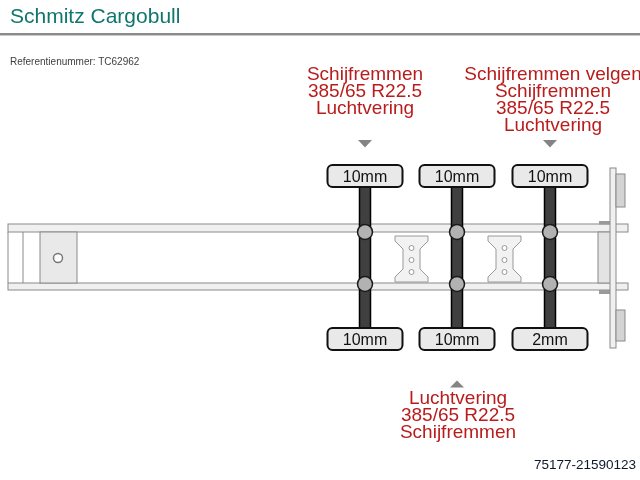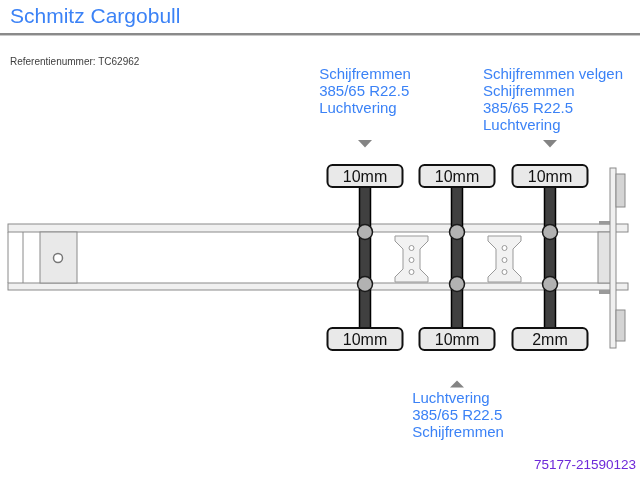--- a/index.html
+++ b/index.html
@@ -1,31 +1,31 @@
 <!DOCTYPE html>
 <html><head>
 <meta charset="utf-8">
 <style>
   html,body{margin:0;padding:0;background:#ffffff;}
   #page{
     position:relative;width:640px;height:480px;background:#ffffff;overflow:hidden;
     font-family:"Liberation Sans",sans-serif;color:#1a1a1a;
   }
-  #title{position:absolute;left:10px;top:4px;font-size:21px;letter-spacing:0;color:#3b82f6;}
+  #title{position:absolute;left:10px;top:4px;font-size:21px;letter-spacing:0;color:#0f766e;}
   #divider{position:absolute;left:0;top:33px;width:640px;height:2px;background:#8a8a8a;border-bottom:1px solid #c9c9c9;}
   #reference{position:absolute;left:10px;top:56px;font-size:10px;color:#404040;}
   .ann{
-    position:absolute;transform:translateX(-50%);
-    font-size:15px;line-height:17px;color:#3b82f6;white-space:nowrap;
+    position:absolute;transform:translateX(-50%);text-align:center;
+    font-size:19px;line-height:17px;color:#b91c1c;white-space:nowrap;
   }
   #ann-front{left:365px;top:65px;}
   #ann-rear{left:553px;top:65px;}
   #ann-middle{left:458px;top:389px;}
   #schematic{position:absolute;left:0;top:0;}
-  #watermark{position:absolute;right:4px;top:457px;font-size:13.5px;color:#6d28d9;}
+  #watermark{position:absolute;right:4px;top:457px;font-size:13.5px;color:#0f172a;}
   .tread-text{font-family:"Liberation Sans",sans-serif;font-size:16px;fill:#111;}
 </style>
 </head>
 <body>
 
 <div id="page">
 
   <div id="title">Schmitz Cargobull</div>
   <div id="divider"></div>
   <div id="reference">Referentienummer: TC62962</div>

